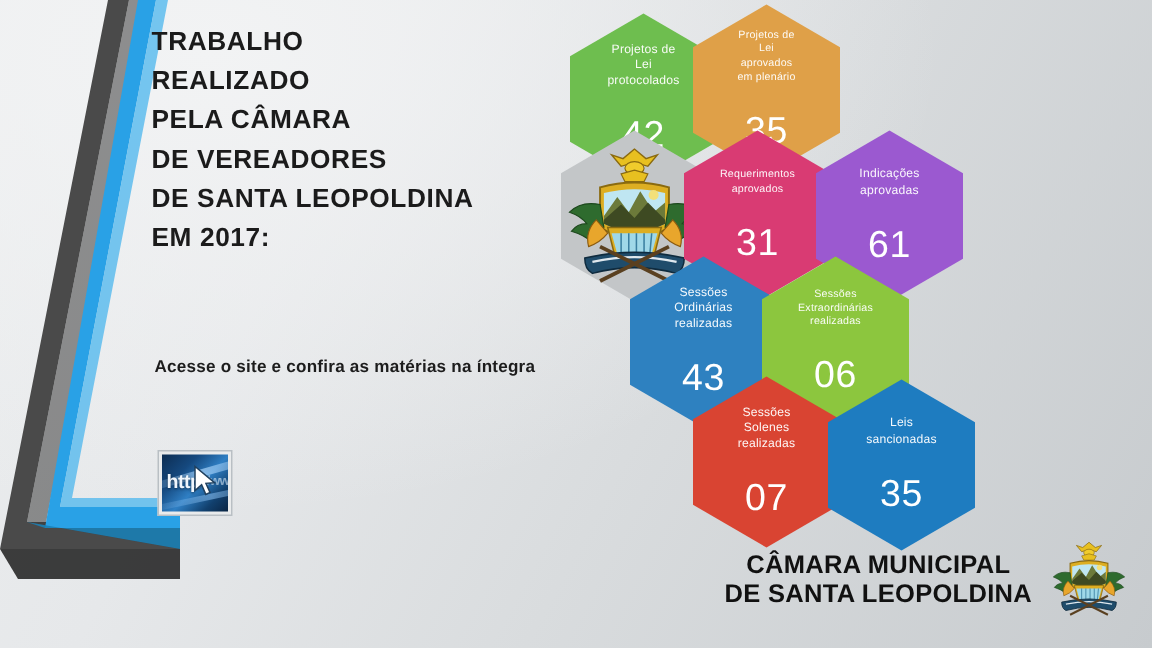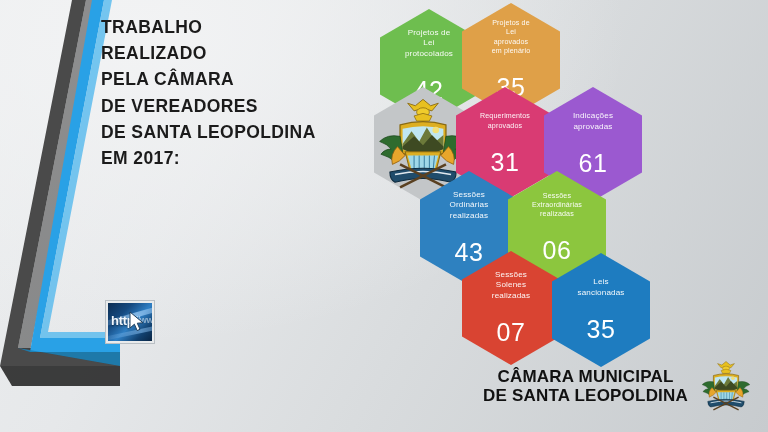--- a/index.html
+++ b/index.html
@@ -121,20 +121,21 @@
   <div class="headline">
     <span class="ln">TRABALHO</span>
     <span class="ln">REALIZADO</span>
     <span class="ln">PELA CÂMARA</span>
     <span class="ln">DE VEREADORES</span>
     <span class="ln">DE SANTA LEOPOLDINA</span>
     <span class="ln">EM 2017:</span>
   </div>
 
   <div class="subtext">
+    <span class="ln">Acesse o site e confira as matérias na íntegra</span>
   </div>
 
   <div class="urlrow">
     <div class="httpicon">
       <div class="inner">
         <span class="wwwtxt">://www</span>
         <span class="httptxt">http</span>
         <span class="cursor">
           <svg width="18" height="22" viewBox="0 0 18 22" xmlns="http://www.w3.org/2000/svg">
             <polygon points="1,1 1,17 5.4,13.2 8.2,19.6 11,18.3 8.3,12.2 14,11.8" fill="#ffffff" stroke="#20405e" stroke-width="1"></polygon>

